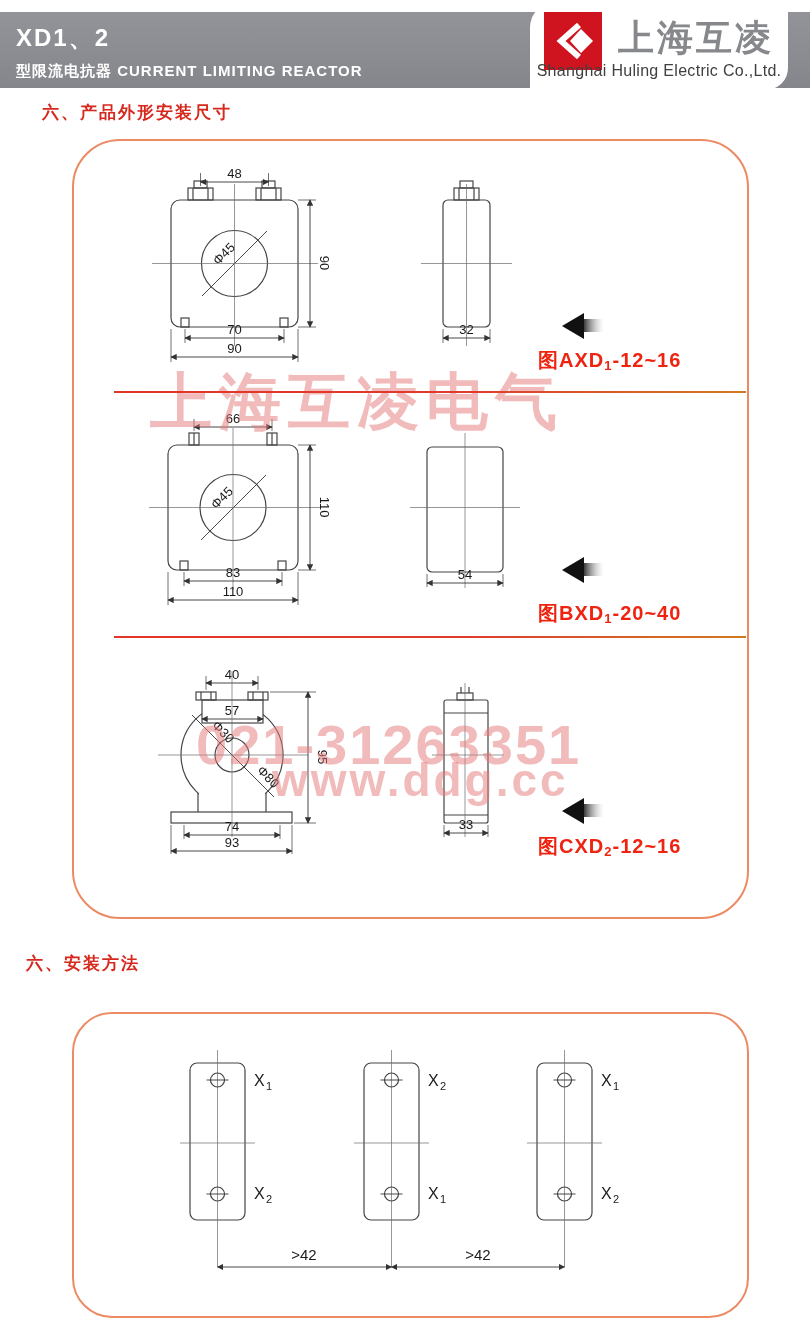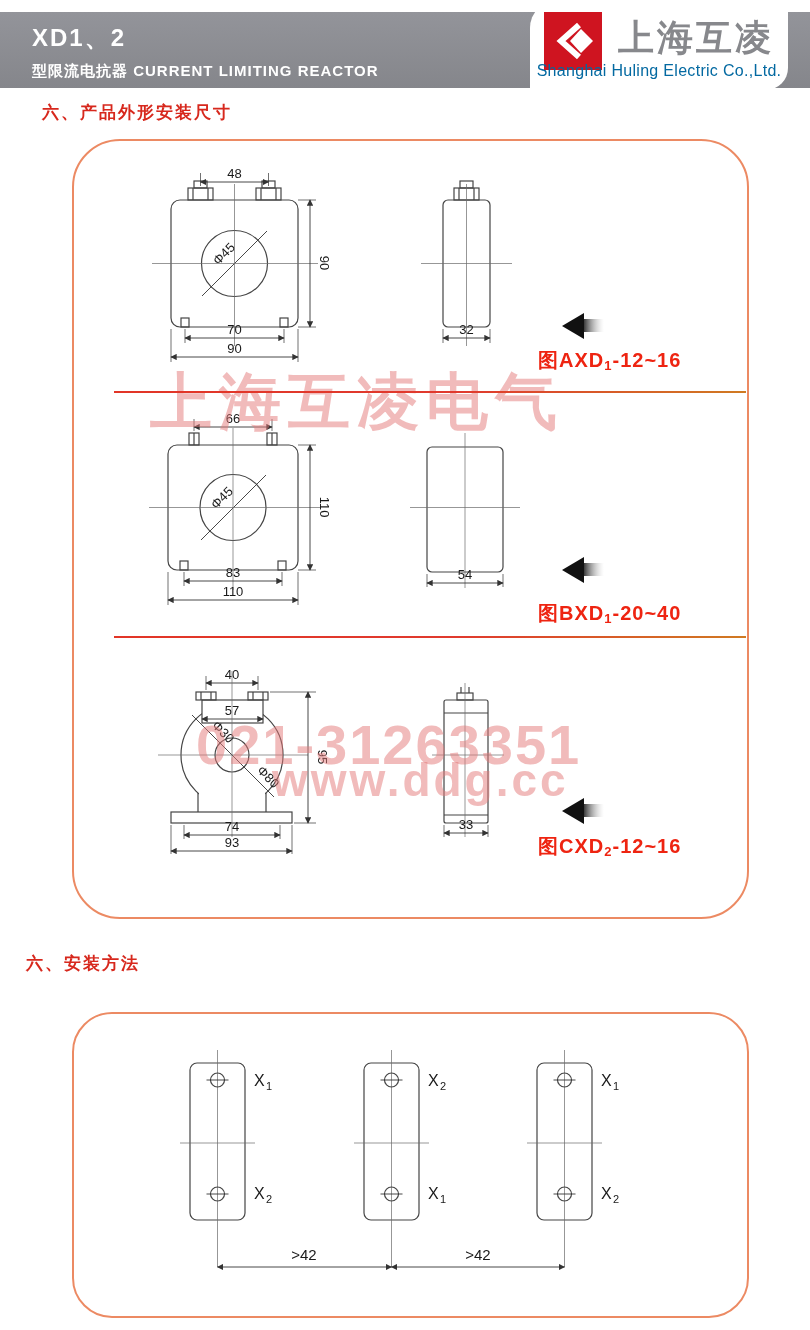--- a/index.html
+++ b/index.html
@@ -7,21 +7,21 @@
     width:810px;height:1330px;position:relative;background:#ffffff;
     font-family:"Liberation Sans",sans-serif;overflow:hidden;
   }
   .abs{position:absolute}
   
   .header-bar{left:0;top:12px;width:810px;height:76px;background:linear-gradient(#93949a,#85868b)}
   .hdr-model{font-size:24px;font-weight:bold;color:#fff;letter-spacing:2px}
   .hdr-sub{font-size:15px;font-weight:bold;color:#fff;letter-spacing:1px;margin-top:8px;white-space:nowrap}
   .logo-panel{left:530px;top:0;width:258px;height:90px;background:#fff;border-radius:28px 0 22px 0}
   .brand{font-size:36px;font-weight:bold;color:#87888c;letter-spacing:3px;white-space:nowrap}
-  .company{font-size:16px;color:#0369a1;white-space:nowrap;letter-spacing:0.3px}
+  .company{font-size:16px;color:#404040;white-space:nowrap;letter-spacing:0.3px}
   
   .sec-title{color:#d7281d;font-size:17px;font-weight:bold;letter-spacing:2px}
   
   .big-box{border:2px solid #ec8a63;background:transparent}
   
   .caption{color:#ee2411;font-size:20px;font-weight:bold;letter-spacing:1px;white-space:nowrap}
   .caption .cap-model{}
   .caption sub{font-size:13px;vertical-align:-3px}
   
   .wm{color:rgba(228,120,120,0.5);font-weight:bold;white-space:nowrap;pointer-events:none}
@@ -34,21 +34,21 @@
   .dl{stroke:#333;stroke-width:0.9;fill:none}
   .ex{stroke:#333;stroke-width:0.7;fill:none}
   .dim{font-family:"Liberation Sans",sans-serif;font-size:13px;fill:#1a1a1a;text-anchor:middle}
   .xlab{font-family:"Liberation Sans",sans-serif;font-size:16px;fill:#1a1a1a}
   .xsub{font-family:"Liberation Sans",sans-serif;font-size:11px;fill:#1a1a1a}
 </style>
 </head>
 <body>
 
 <div class="abs header-bar"></div>
-<div class="abs" style="left:32px;top:22px">
+<div class="abs" style="left:16px;top:22px">
   <div class="hdr-model">XD1、2</div>
   <div class="hdr-sub">型限流电抗器 CURRENT LIMITING REACTOR</div>
 </div>
 <div class="abs logo-panel">
   <svg class="abs" style="left:14px;top:12px" width="58" height="58" viewBox="0 0 58 58">
     <rect x="0" y="0" width="58" height="58" fill="#cf1420"></rect>
     <polyline points="35,13 17,29 35,45" fill="none" stroke="#ffffff" stroke-width="6"></polyline>
     <polygon points="37,17 49,29 37,41 26,29" fill="#ffffff"></polygon>
   </svg>
   <div class="abs brand" style="left:88px;top:14px">上海互凌</div>

